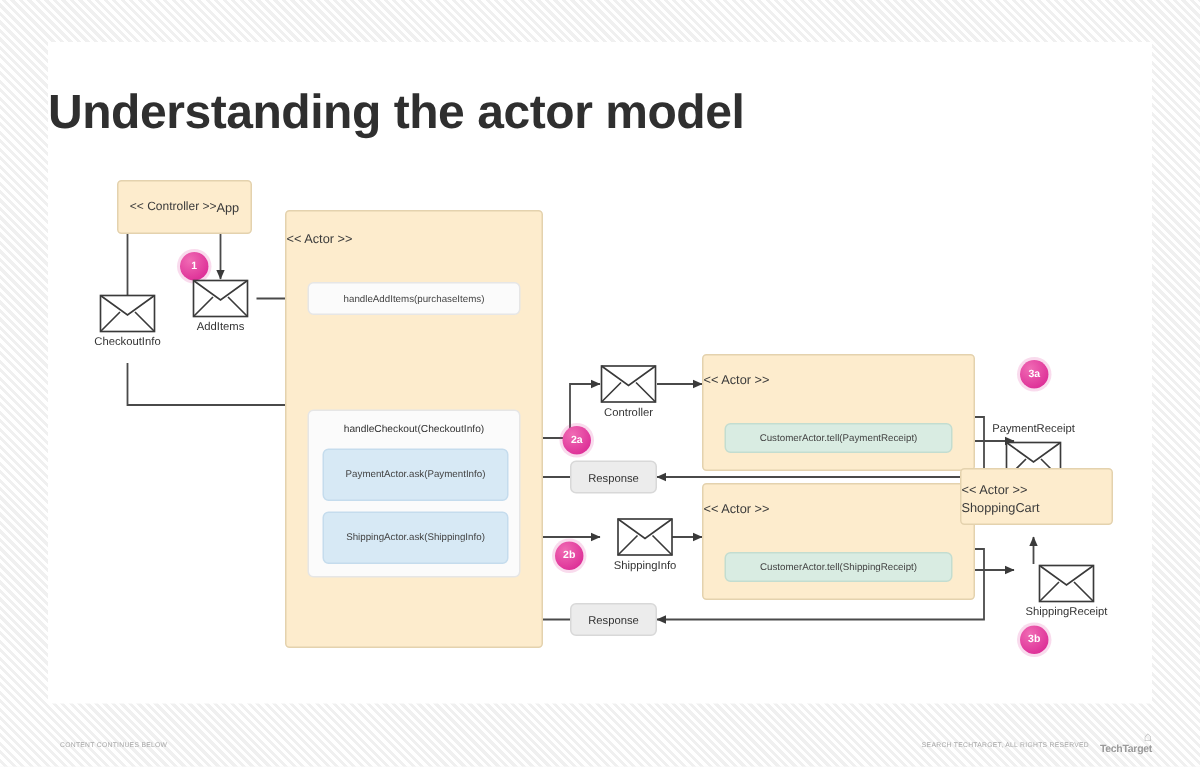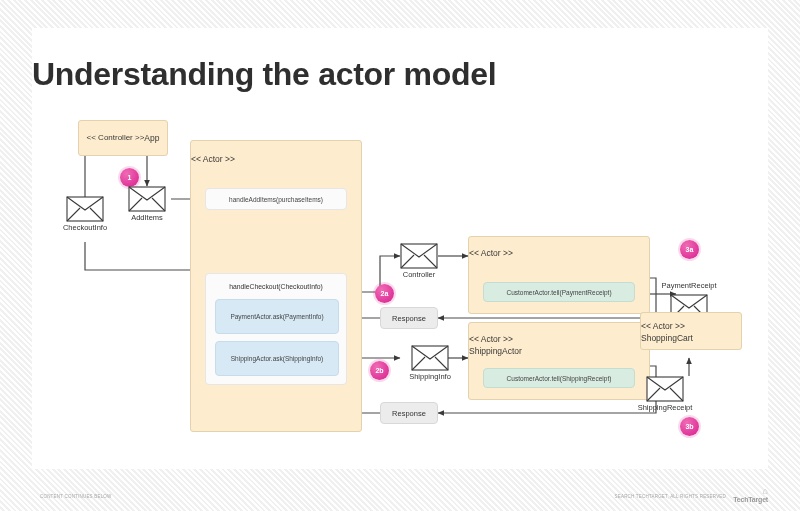--- a/index.html
+++ b/index.html
@@ -266,21 +266,20 @@
     <div class="actor-box" style="position:absolute;left:436px;top:208px;width:180px;height:76px;">
       <div class="actor-hdr" style="top:10px;">
         <div>&lt;&lt; Actor &gt;&gt;</div>
       </div>
       <div class="method green" style="left:14px;top:45px;width:152px;height:20px;">CustomerActor.tell(PaymentReceipt)</div>
     </div>
 
     <div class="actor-box" style="position:absolute;left:436px;top:294px;width:180px;height:76px;">
       <div class="actor-hdr" style="top:10px;">
         <div>&lt;&lt; Actor &gt;&gt;</div>
-        <div>ShippingActor</div>
       </div>
       <div class="method green" style="left:14px;top:45px;width:152px;height:20px;">CustomerActor.tell(ShippingReceipt)</div>
     </div>
 
     <div class="badge" style="left:648px;top:212px;">3a</div>
     <div class="env" style="left:638px;top:266px;">
       <svg viewBox="0 0 38 26">
         <rect x="1" y="1" width="36" height="24" fill="#fff" stroke="#3a3a3a" stroke-width="1.1"></rect>
         <path d="M1,1 L19,14 L37,1" fill="none" stroke="#3a3a3a" stroke-width="1.1"></path>
         <path d="M1,25 L14,12 M37,25 L24,12" fill="none" stroke="#3a3a3a" stroke-width="1.1"></path>
@@ -288,21 +287,21 @@
       <span class="env-label" style="top:-13px;">PaymentReceipt</span>
     </div>
 
     <div class="actor-box" style="position:absolute;left:608px;top:284px;width:100px;height:36px;">
       <div class="actor-hdr" style="top:7px;">
         <div>&lt;&lt; Actor &gt;&gt;</div>
         <div>ShoppingCart</div>
       </div>
     </div>
 
-    <div class="env" style="left:614px;top:348px;">
+    <div class="env" style="left:660px;top:348px;">
       <svg viewBox="0 0 38 26">
         <rect x="1" y="1" width="36" height="24" fill="#fff" stroke="#3a3a3a" stroke-width="1.1"></rect>
         <path d="M1,1 L19,14 L37,1" fill="none" stroke="#3a3a3a" stroke-width="1.1"></path>
         <path d="M1,25 L14,12 M37,25 L24,12" fill="none" stroke="#3a3a3a" stroke-width="1.1"></path>
       </svg>
       <span class="env-label">ShippingReceipt</span>
     </div>
     <div class="badge" style="left:648px;top:389px;">3b</div>
 
   </div>

